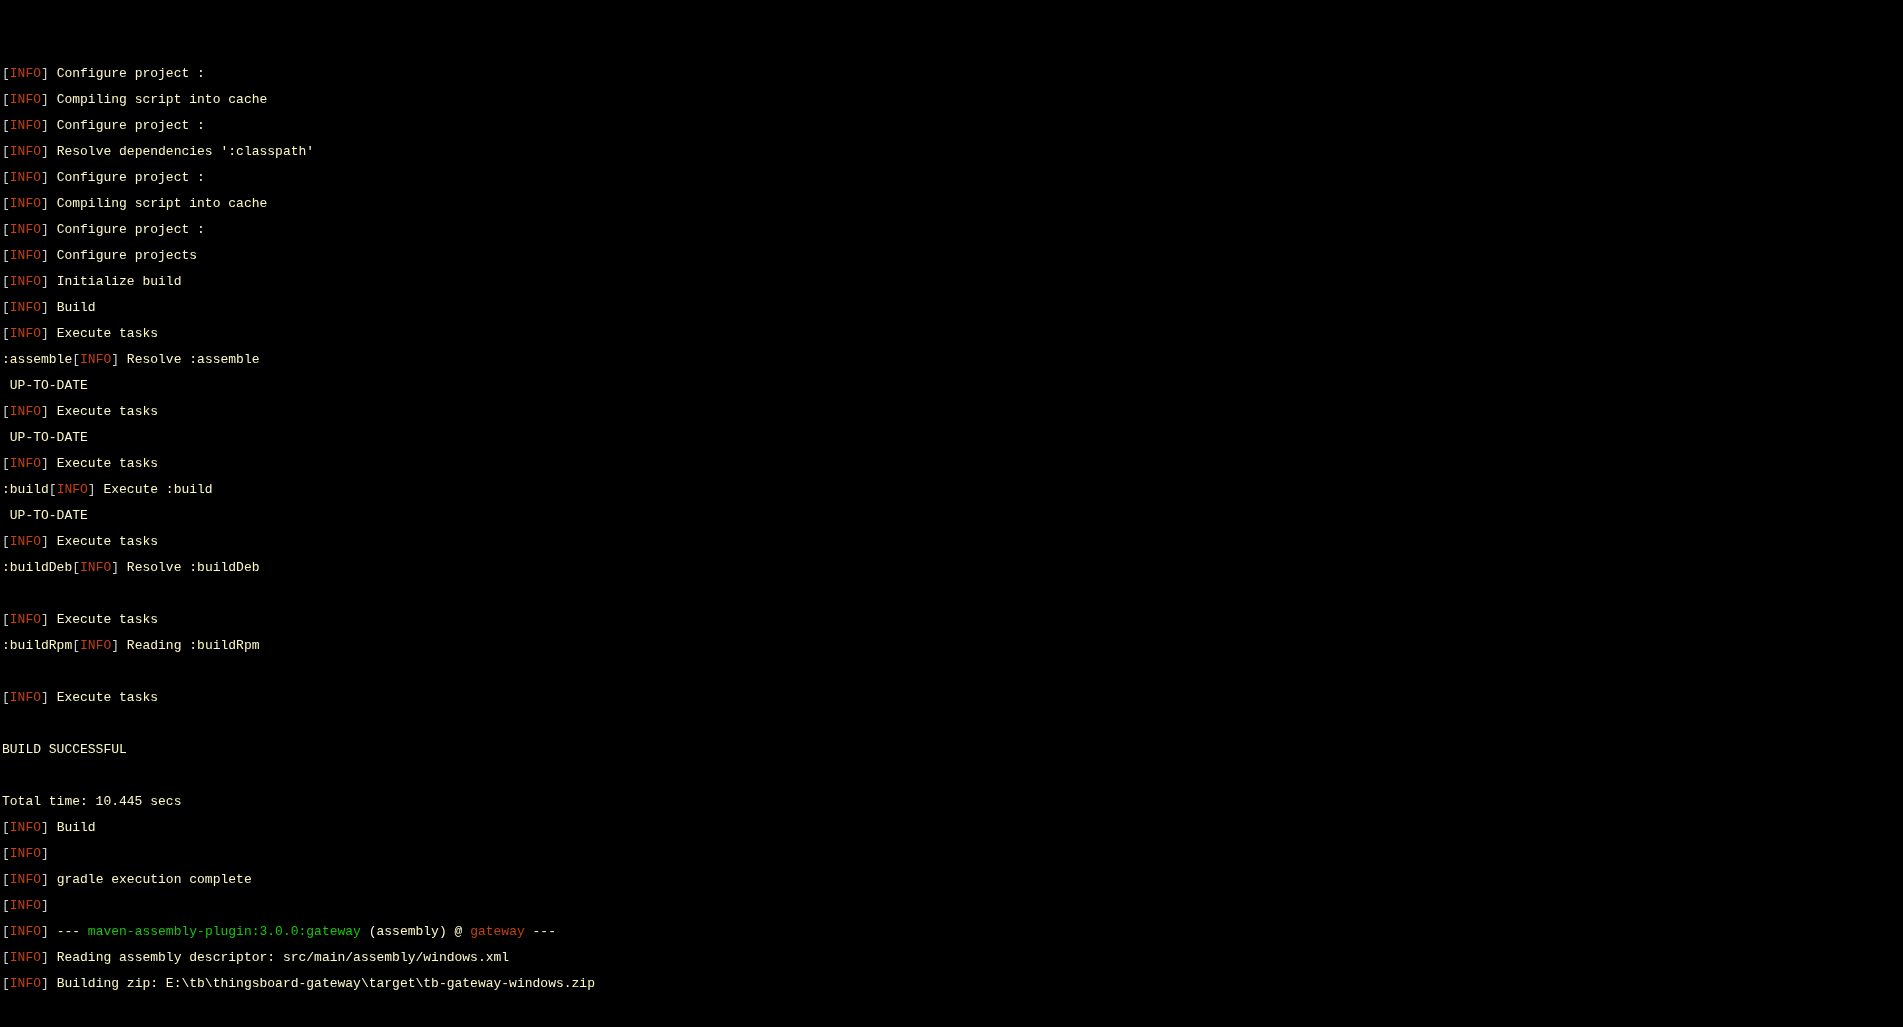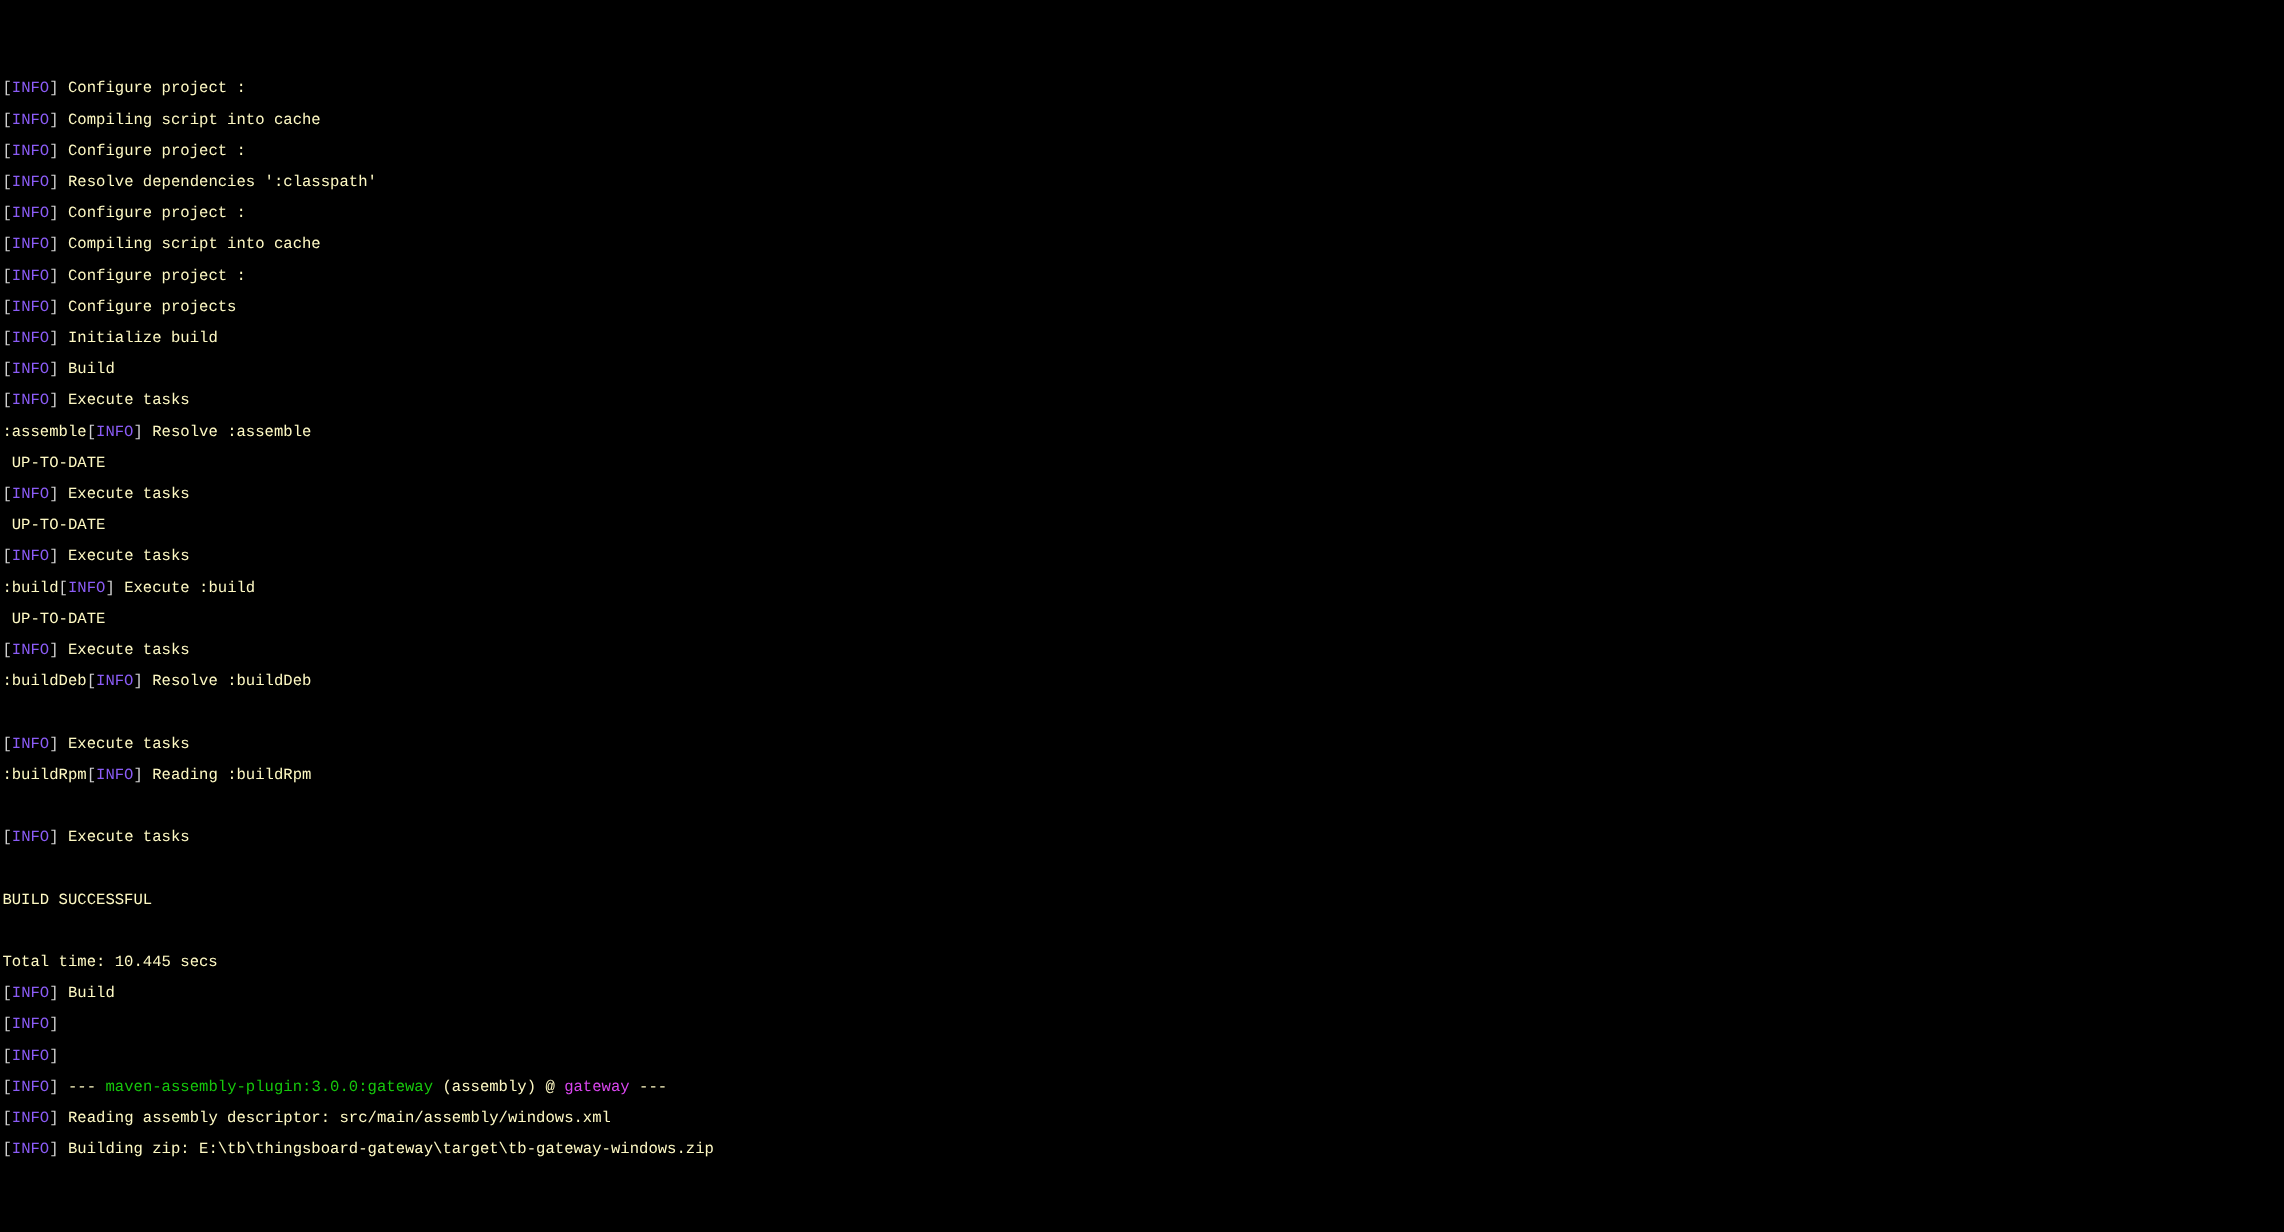--- a/index.html
+++ b/index.html
@@ -11,23 +11,23 @@
     line-height: 1.0;
     padding: 2px;
     white-space: pre;
     overflow-x: auto;
   }
   .terminal {
     min-height: 100vh;
   }
   .line { height: 13px; line-height: 13px; }
   .bracket { color: #d0d0d0; }
-  .info { color: #8b5cf6; margin-top: 38px; }
+  .info { color: #c2410c; margin-top: 38px; }
   .plugin { color: #16c60c; }
-  .gateway { color: #d946ef; text-align: right; }
+  .gateway { color: #c2410c; text-align: right; }
   .white { color: #fef9c3; }
 </style>
 </head>
 <body>
 
 
 
 <div class="terminal">
 <div class="line"><span class="bracket">[</span><span class="info">INFO</span><span class="bracket">]</span><span class="white"> Configure project :</span></div>
 <div class="line"><span class="bracket">[</span><span class="info">INFO</span><span class="bracket">]</span><span class="white"> Compiling script into cache</span></div>
@@ -53,20 +53,21 @@
 <div class="line"><span class="bracket">[</span><span class="info">INFO</span><span class="bracket">]</span><span class="white"> Execute tasks</span></div>
 <div class="line"><span class="white">:buildRpm</span><span class="bracket">[</span><span class="info">INFO</span><span class="bracket">]</span><span class="white"> Reading :buildRpm</span></div>
 <div class="line"> </div>
 <div class="line"><span class="bracket">[</span><span class="info">INFO</span><span class="bracket">]</span><span class="white"> Execute tasks</span></div>
 <div class="line"> </div>
 <div class="line"><span class="white">BUILD SUCCESSFUL</span></div>
 <div class="line"> </div>
 <div class="line"><span class="white">Total time: 10.445 secs</span></div>
 <div class="line"><span class="bracket">[</span><span class="info">INFO</span><span class="bracket">]</span><span class="white"> Build</span></div>
 <div class="line"><span class="bracket">[</span><span class="info">INFO</span><span class="bracket">]</span></div>
+<div class="line"><span class="bracket">[</span><span class="info">INFO</span><span class="bracket">]</span><span class="white"> gradle execution complete</span></div>
 <div class="line"><span class="bracket">[</span><span class="info">INFO</span><span class="bracket">]</span></div>
 <div class="line"><span class="bracket">[</span><span class="info">INFO</span><span class="bracket">]</span><span class="white"> --- </span><span class="plugin">maven-assembly-plugin:3.0.0:gateway</span><span class="white"> (assembly) @ </span><span class="gateway">gateway</span><span class="white"> ---</span></div>
 <div class="line"><span class="bracket">[</span><span class="info">INFO</span><span class="bracket">]</span><span class="white"> Reading assembly descriptor: src/main/assembly/windows.xml</span></div>
 <div class="line"><span class="bracket">[</span><span class="info">INFO</span><span class="bracket">]</span><span class="white"> Building zip: E:\tb\thingsboard-gateway\target\tb-gateway-windows.zip</span></div>
 
 
 
 
 
 

